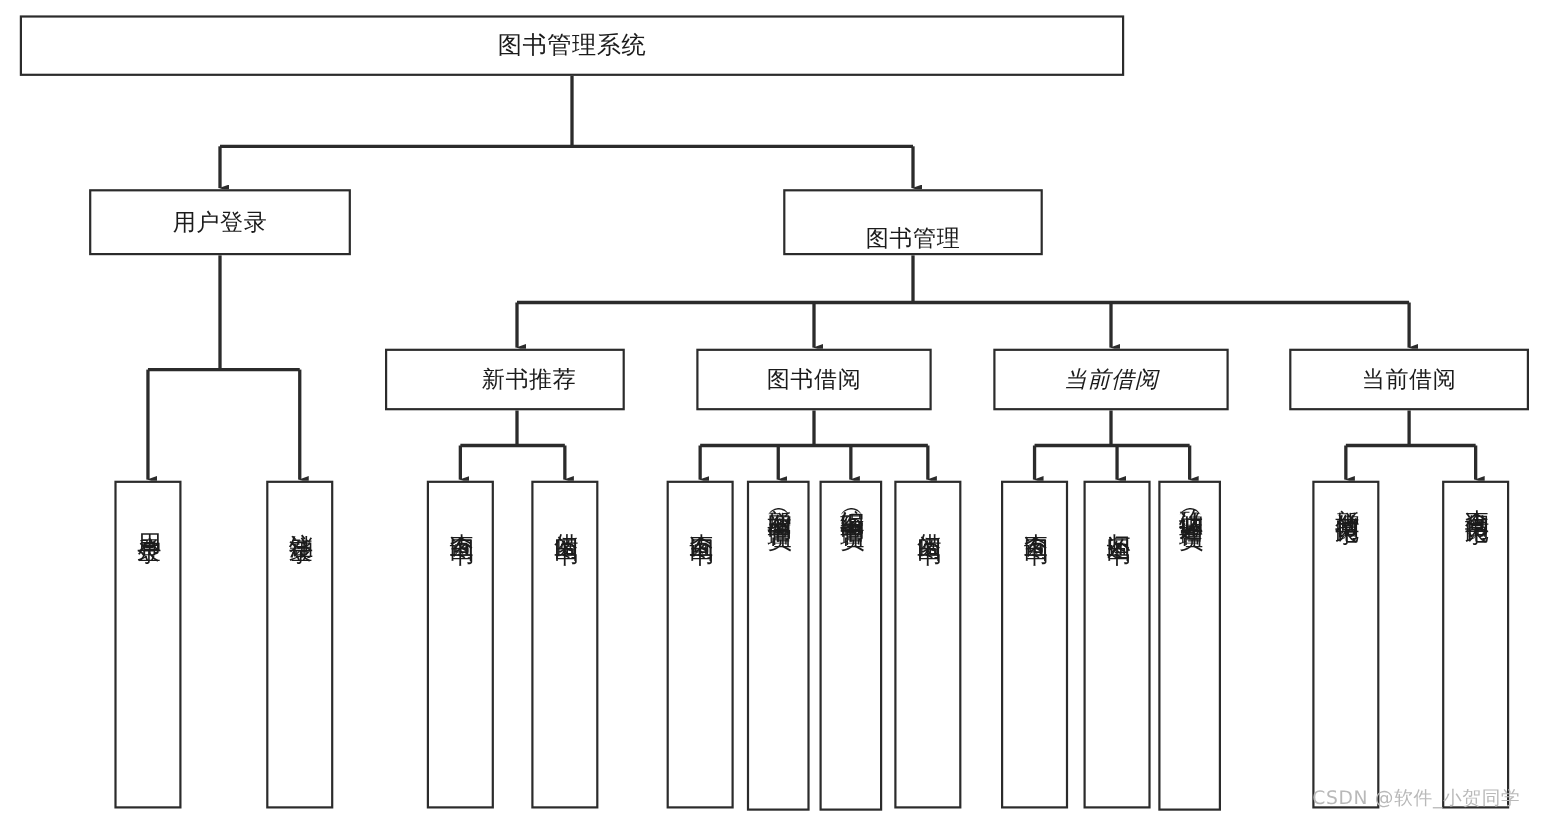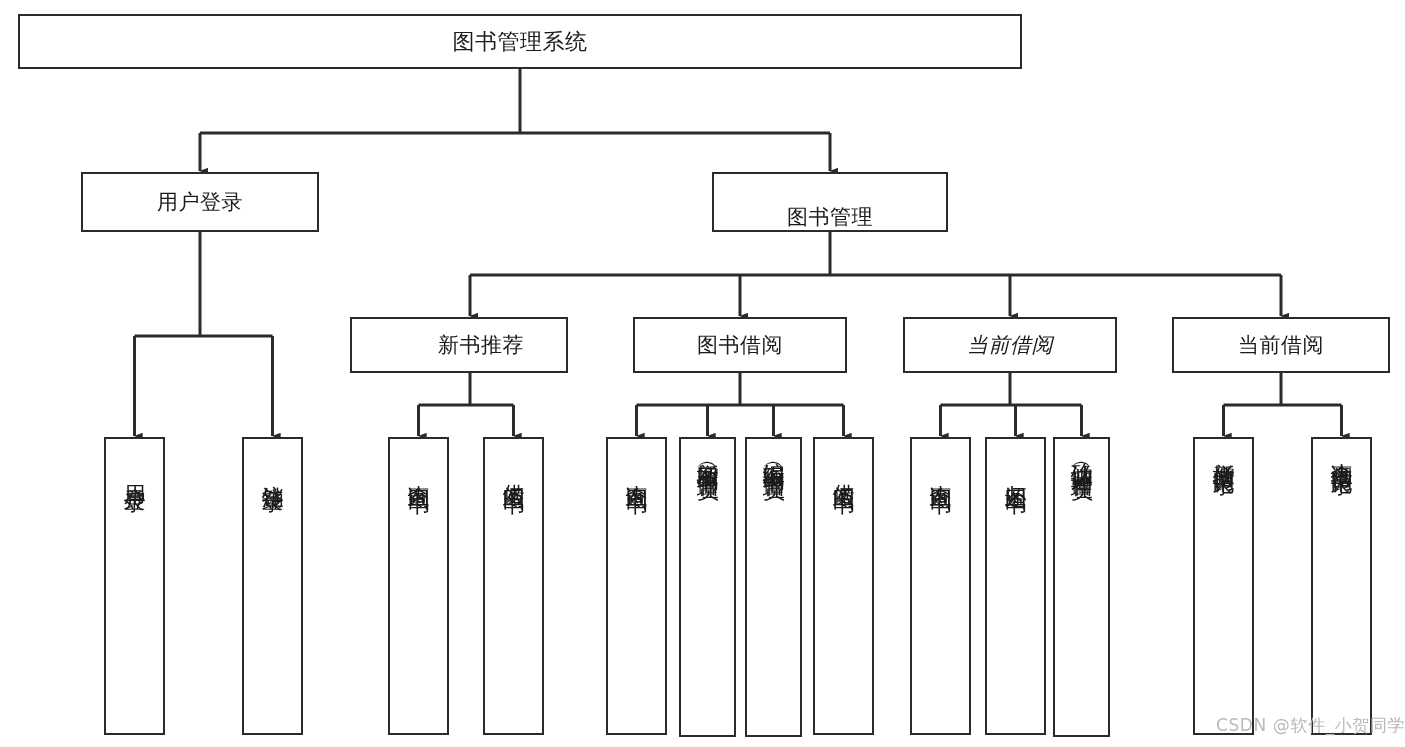--- a/index.html
+++ b/index.html
@@ -68,21 +68,20 @@
   .node.vert.mid {
     padding-top: 28px;
   }
   .watermark {
     position: absolute;
     color: #b9b9b9;
     font-size: 17px;
     letter-spacing: 0.6px;
     white-space: nowrap;
     user-select: none;
-    margin-left: 23px;
   }
 </style>
 </head>
 <body>
 
 <div id="diagram-root">
 
   <svg class="wires" viewBox="0 0 1405 747">
     <defs>
       <marker id="arrowhead" markerWidth="7" markerHeight="9" refX="3.2" refY="8.2" orient="auto" markerUnits="userSpaceOnUse">

